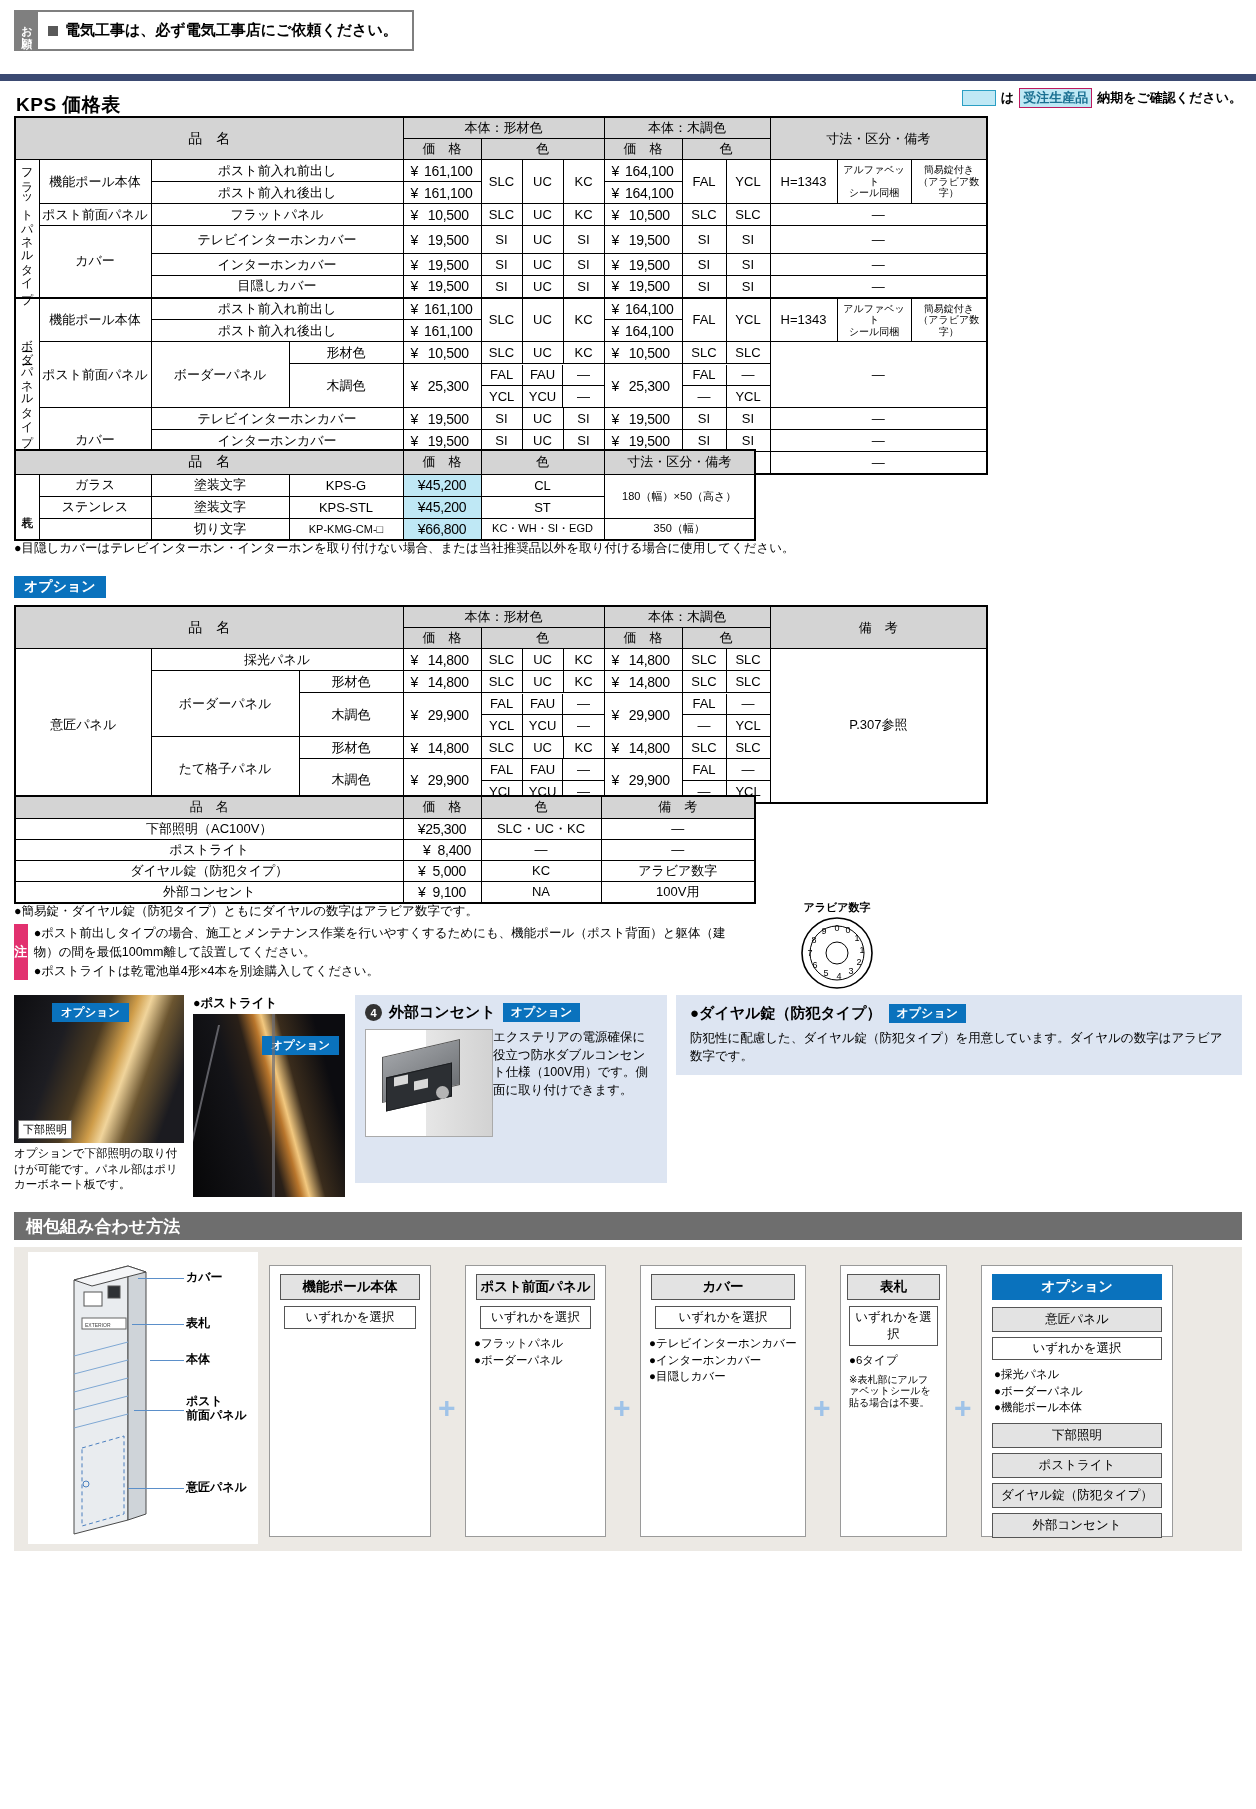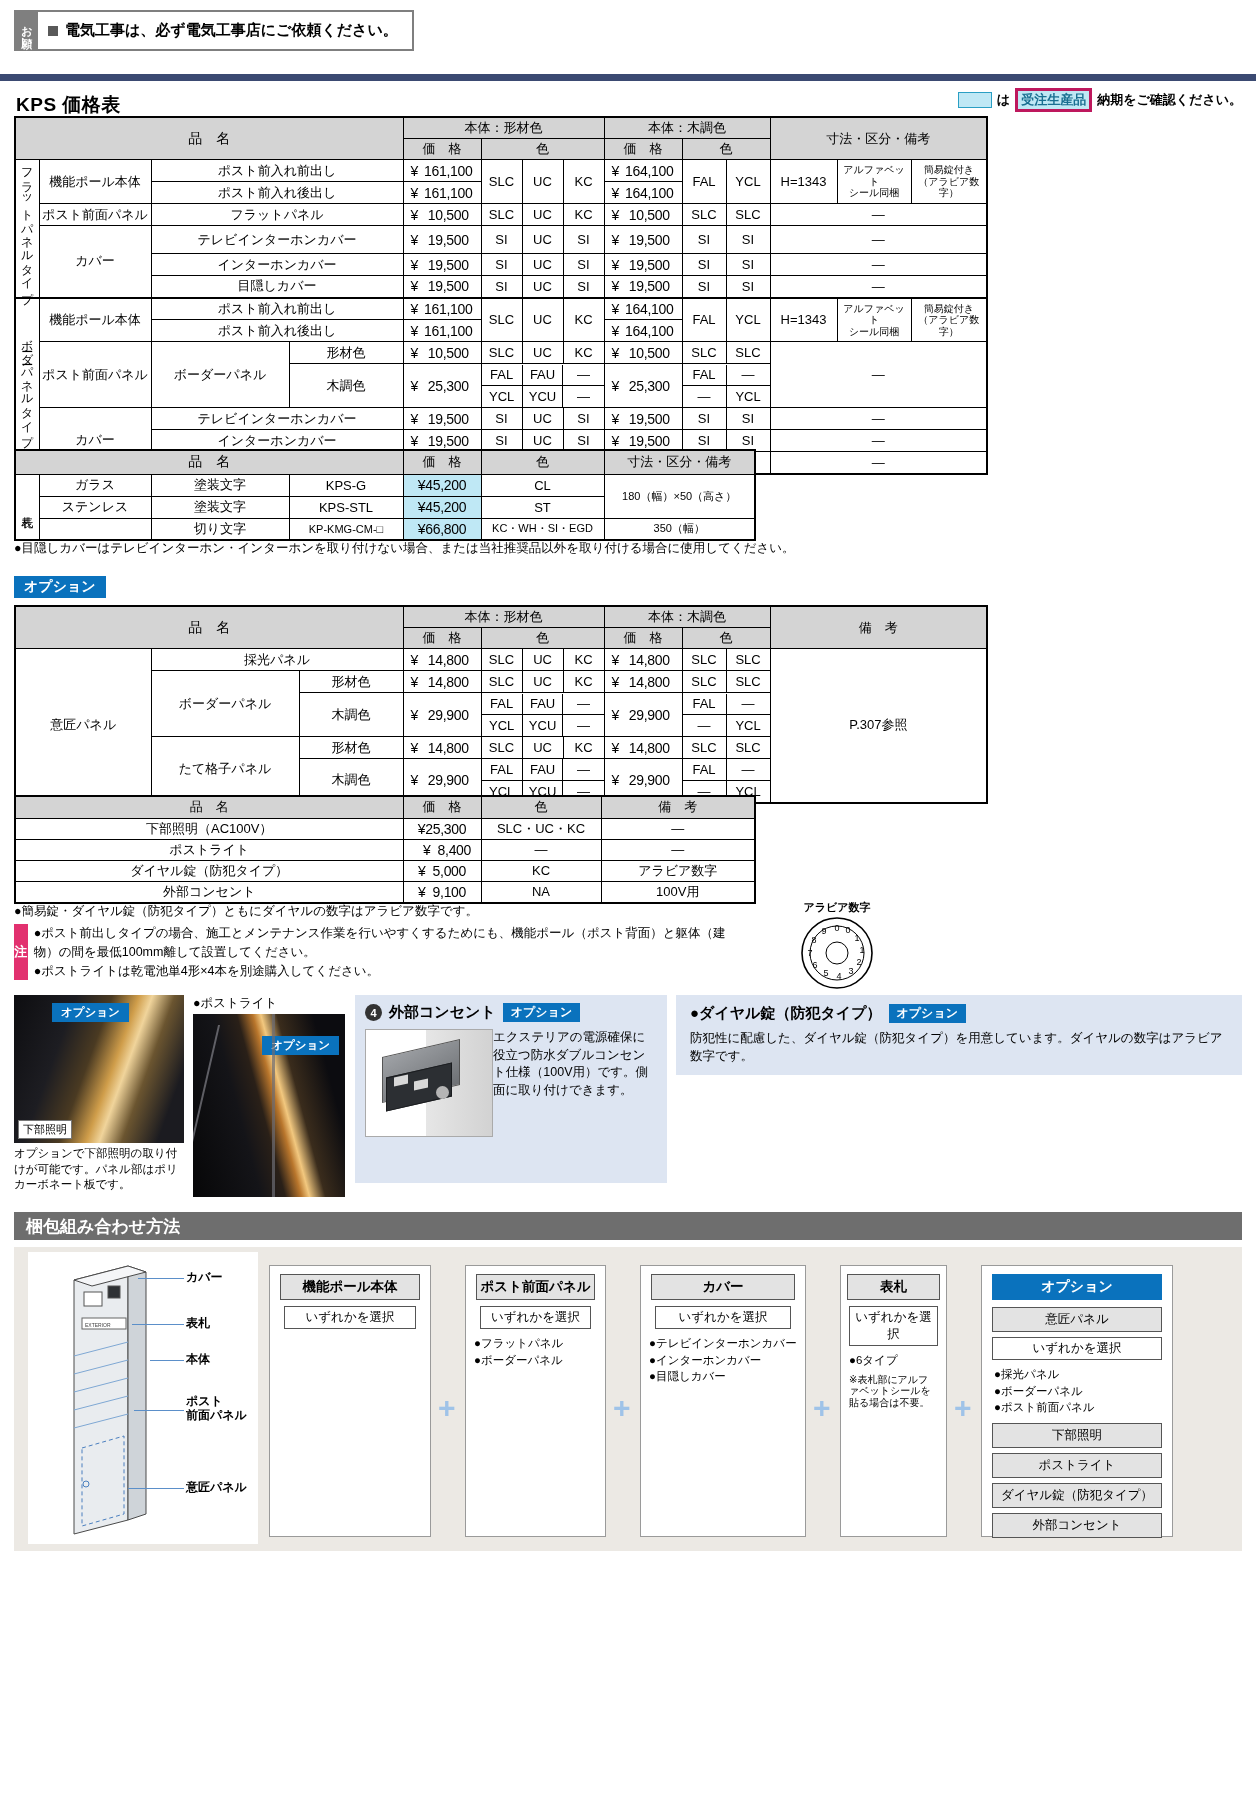--- a/index.html
+++ b/index.html
@@ -35,21 +35,21 @@
   
   .top-rule { position:absolute; left:0; top:74px; width:1256px; height:7px; background:#3b4a72; }
 
   
   .sec-title { position:absolute; font-size:19px; font-weight:bold; letter-spacing:.5px; }
 
   .note-right {
     position:absolute; right:14px; top:88px; font-size:13px; font-weight:bold; display:flex; align-items:center; gap:5px;
   }
   .note-right .swatch { display:inline-block; width:34px; height:16px; background:#bfe8f5; border:1px solid #2a9fc4; }
-  .note-right .hl { background:#bfe8f5; border:3px solid #be185d; color:#1a6f91; padding:0 3px; }
+  .note-right .hl { background:#bfe8f5; border:1px solid #be185d; color:#1a6f91; padding:0 3px; }
 
   
   table.t { border-collapse: collapse; table-layout: fixed; font-size:13px; }
   table.t td, table.t th {
     border:1px solid #000; text-align:center; vertical-align:middle;
     padding:1px 2px; font-weight:normal; background:#fff;
   }
   table.t th { background:#d4d4d4; font-weight:normal; }
   .vtxt { writing-mode: vertical-rl; text-orientation: upright; letter-spacing:0px; line-height:1; margin:0 auto; font-size:12px;}
   .price { text-align:right; padding-right:7px; font-weight:bold; font-size:14px; letter-spacing:-0.3px; }
@@ -613,21 +613,21 @@
 
   <div class="photo" style="left:14px; top:995px; width:170px;">
     <div class="ph-img" style="height:148px; background:linear-gradient(110deg,#0d0d10 0%,#1d1d22 28%,#4a3a22 44%,#cf9d4a 56%,#f0d49b 62%,#6b5530 72%,#1b1b20 88%);">
       <div class="tagpill" style="left:38px; top:8px;">オプション</div>
       <div class="capbox" style="left:4px; bottom:4px;">下部照明</div>
     </div>
     <div class="cappara">オプションで下部照明の取り付けが可能です。パネル部はポリカーボネート板です。</div>
   </div>
 
   <div class="photo" style="left:193px; top:995px; width:152px;">
-    <div style="font-size:12.5px; font-weight:normal; margin-bottom:2px;">●ポストライト</div>
+    <div style="font-size:12.5px; font-weight:bold; margin-bottom:2px;">●ポストライト</div>
     <div class="ph-img" style="height:183px; background:linear-gradient(75deg,#070708 0%,#141418 34%,#2a2018 46%,#b9762c 54%,#f2c87f 58%,#3a2c1c 66%,#0c0c10 84%);">
       <div class="tagpill" style="right:6px; top:22px;">オプション</div>
       <div style="position:absolute; left:6%; top:6%; width:62%; height:76%; border-left:2px solid #8a8a92; transform:skewX(-13deg); opacity:.65;"></div>
       <div style="position:absolute; left:52%; top:0; width:3px; height:100%; background:#6c6c74; opacity:.7;"></div>
     </div>
   </div>
 
   <div class="infopanel" style="left:355px; top:995px; width:312px; height:188px; padding:8px 10px;">
     <h4>
       <span class="numcircle">4</span>
@@ -735,21 +735,21 @@
     </div>
     <div class="plus" style="left:940px; top:146px;">+</div>
 
     <div class="col-card" style="left:967px; top:18px; width:192px; height:272px;">
       <div class="opt-card-head">オプション</div>
       <div class="opt-sub">意匠パネル</div>
       <div class="col-sel" style="margin:0 10px 6px 10px;">いずれかを選択</div>
       <div class="col-list" style="padding:0 12px;">
         <div>●採光パネル</div>
         <div>●ボーダーパネル</div>
-        <div>●ポスト前面パネル</div>
+        <div>●機能ポール本体</div>
       </div>
       <div class="opt-sub" style="margin-top:7px;">下部照明</div>
       <div class="opt-sub">ポストライト</div>
       <div class="opt-sub">ダイヤル錠（防犯タイプ）</div>
       <div class="opt-sub">外部コンセント</div>
     </div>
   </div>
 
 </div>
 

